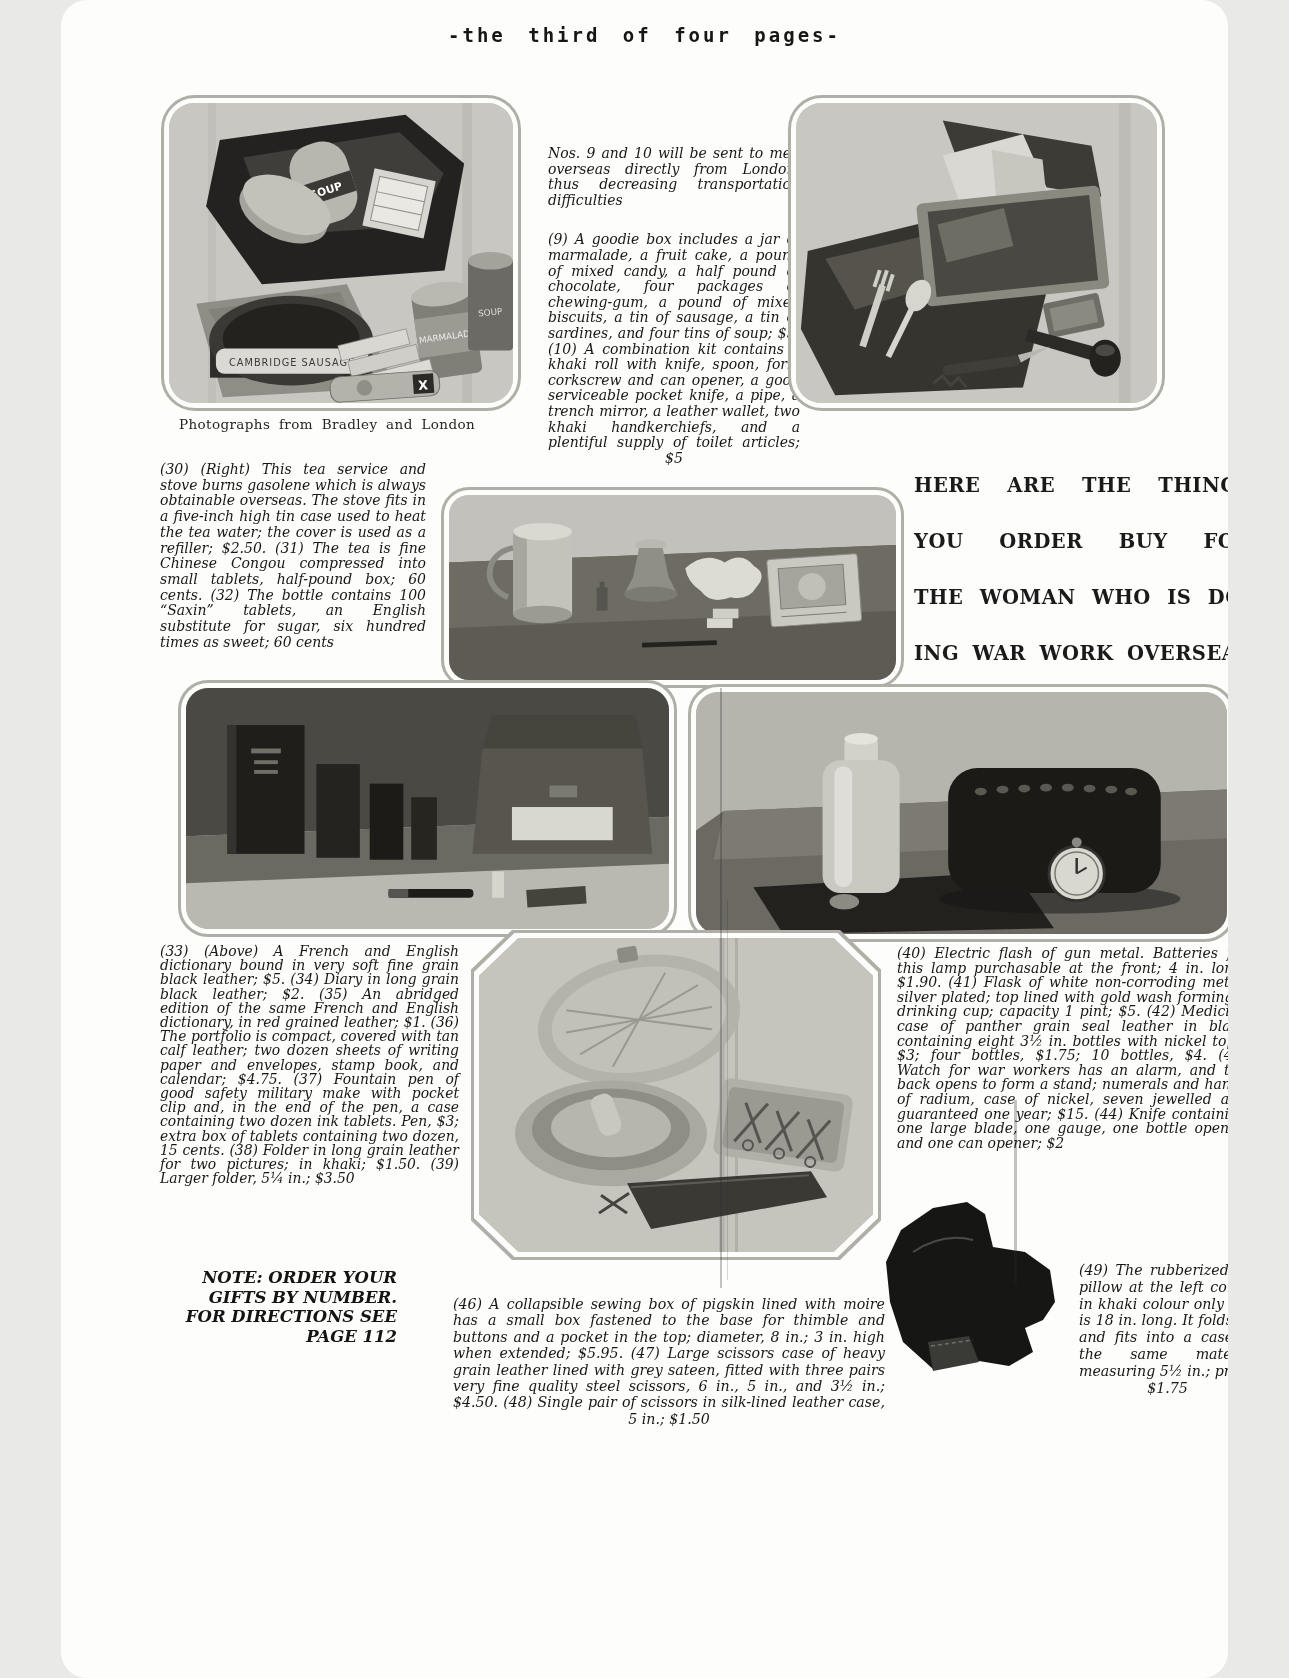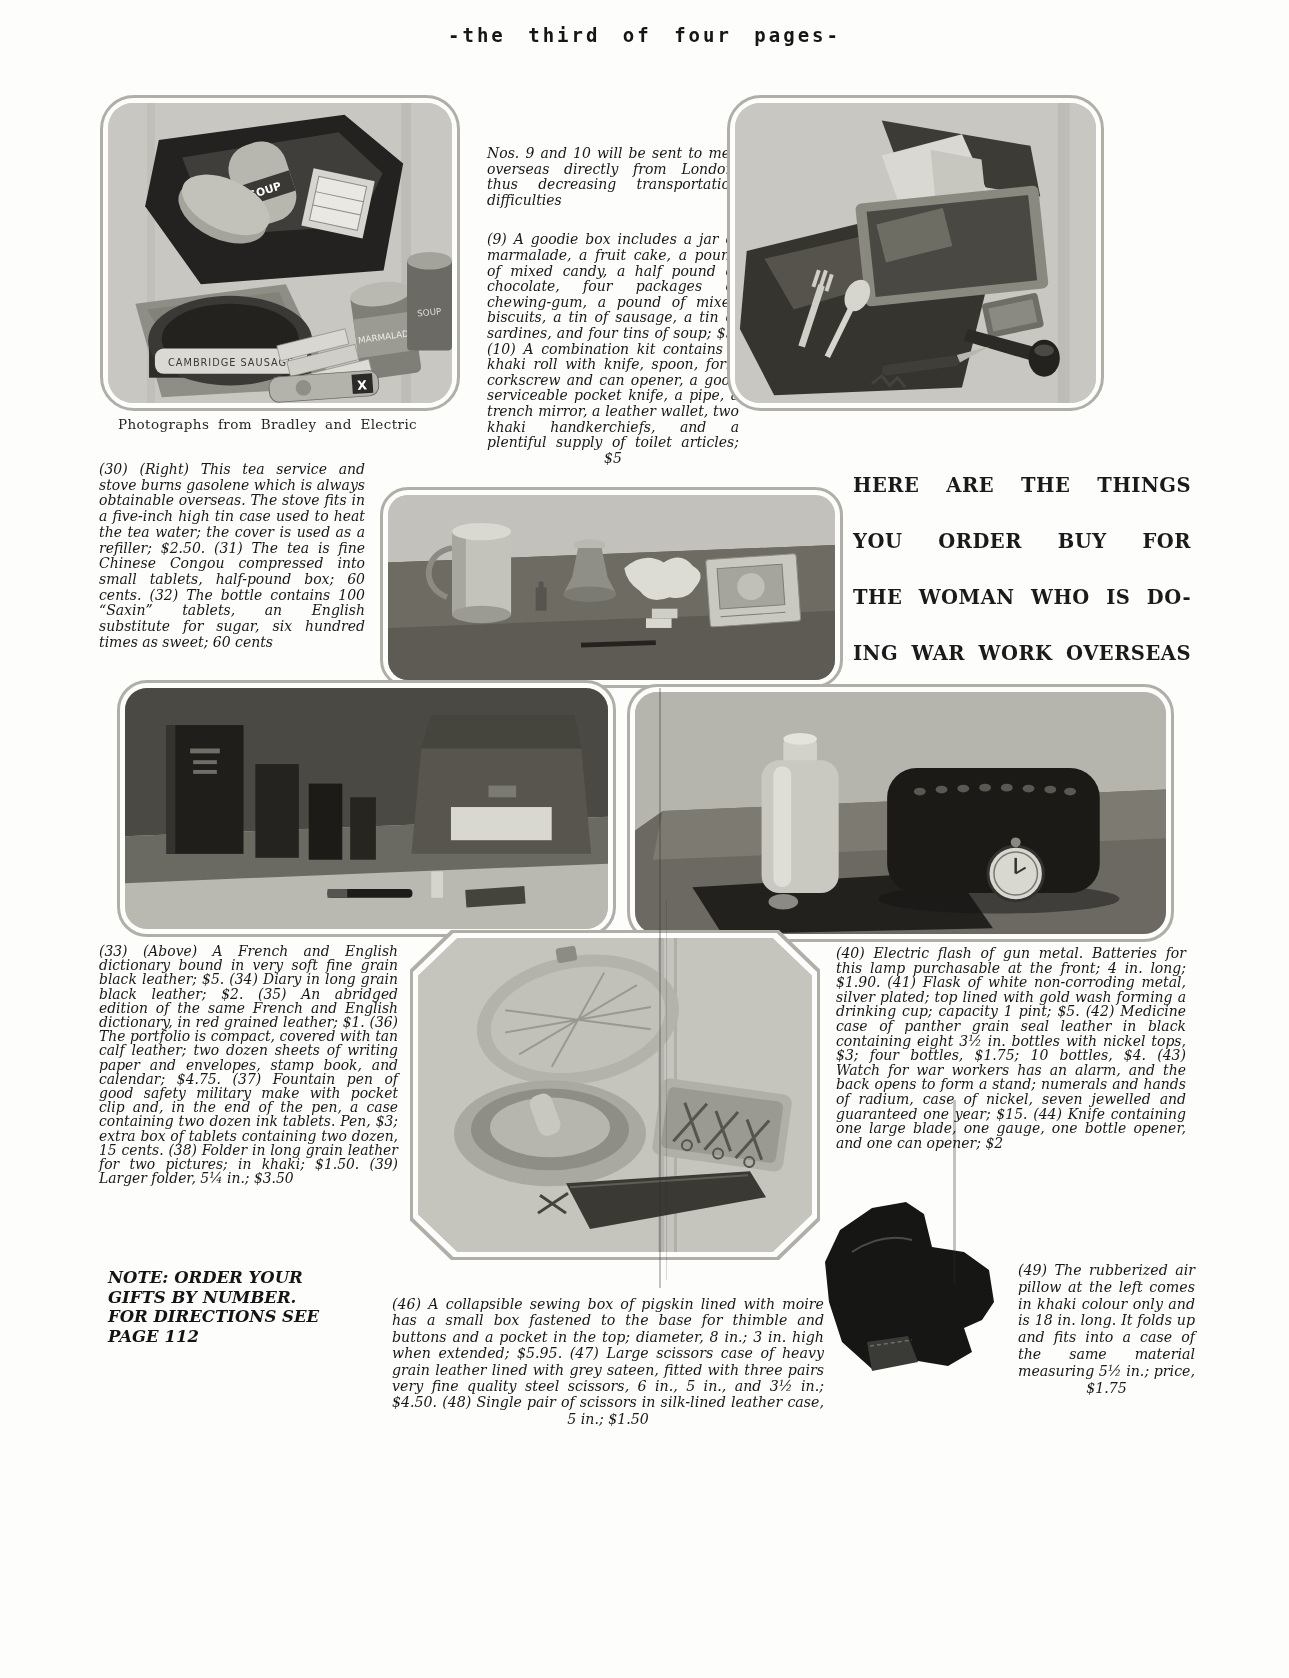--- a/index.html
+++ b/index.html
@@ -1,19 +1,19 @@
 <!DOCTYPE html>
 <html><head>
 <meta charset="utf-8">
 <style>
   html,body{margin:0;padding:0;background:#e9e9e7;}
   .page{
-    position:relative;width:1289px;height:1678px;margin:0 auto;
+    position:relative;width:1167px;height:1678px;margin:0 auto;
     background:#fdfdfc;overflow:hidden;
-    font-family:"DejaVu Serif", serif;color:#1c1c1c;
+    font-family:"DejaVu Serif", serif;color:#1c1c1c;border-radius:26px;
   }
   
   .tw{font-family:"DejaVu Sans Mono", monospace;font-weight:bold;color:#161616;}
   .page-header{position:absolute;top:24px;left:0;width:100%;text-align:center;
     font-size:19px;letter-spacing:3px;word-spacing:8px;}
   .page-footer{position:absolute;top:1596px;left:0;width:100%;text-align:center;
     font-size:31px;letter-spacing:1px;}
   
   .photo{position:absolute;box-sizing:border-box;background:#fdfdfc;
     border:3px solid #b0afa7;border-radius:34px;padding:5px;}
@@ -40,21 +40,21 @@
   .c-flask{left:836px;top:946px;width:350px;font-size:14px;line-height:14.6px;}
   .c-sewing{left:392px;top:1296px;width:432px;font-size:14.2px;line-height:16.4px;}
   .c-pillow{left:1018px;top:1262px;width:177px;font-size:14.2px;line-height:16.8px;}
   
   .headline{position:absolute;left:853px;top:474px;width:338px;
     font-family:"DejaVu Serif", serif;font-weight:bold;font-size:19.5px;
     letter-spacing:.5px;color:#1a1a1a;}
   .headline .hl{height:56px;text-align:justify;}
   .headline .hl::after{content:"";display:inline-block;width:100%;}
   
-  .note{position:absolute;left:108px;top:1268px;width:228px;text-align:left;
+  .note{position:absolute;left:108px;top:1268px;width:228px;text-align:right;
     font-style:italic;font-weight:bold;font-size:16.5px;line-height:19.5px;
     white-space:pre-line;color:#141414;}
   
   .scratch{position:absolute;background:#2c2c2a;opacity:.28;}
 </style>
 </head>
 <body>
 
 <div class="page">
 
@@ -114,21 +114,21 @@
 
         <g transform="rotate(-4 220 292)">
           <rect x="165" y="278" width="112" height="26" rx="10" fill="#b3b2ab" stroke="#6e6d66"></rect>
           <rect x="250" y="281" width="21" height="20" fill="#2b2a27"></rect>
           <text x="260" y="297" font-size="13" font-weight="bold" fill="#ffffff" text-anchor="middle" font-family="DejaVu Sans, sans-serif">X</text>
           <circle cx="200" cy="291" r="8" fill="#8f8e87"></circle>
         </g>
       </svg>
     </div>
   </div>
-  <div class="c-credit">Photographs from Bradley and Electric</div>
+  <div class="c-credit">Photographs from Bradley and London</div>
 
   <div class="copy c-intro">
     <p>Nos. 9 and 10 will be sent to men overseas directly from London, thus decreasing transportation difficulties</p>
     <div class="gap"></div>
     <p class="center-last">(9) A goodie box includes a jar of marmalade, a fruit cake, a pound of mixed candy, a half pound of chocolate, four packages of chewing-gum, a pound of mixed biscuits, a tin of sausage, a tin of sardines, and four tins of soup; $5. (10) A combination kit contains a khaki roll with knife, spoon, fork, corkscrew and can opener, a good serviceable pocket knife, a pipe, a trench mirror, a leather wallet, two khaki handkerchiefs, and a plentiful supply of toilet articles; $5</p>
   </div>
 
   <div class="photo" style="left:727px;top:95px;width:377px;height:316px;">
     <div class="photo-img">
       <svg viewBox="0 0 369 308" preserveAspectRatio="none">

